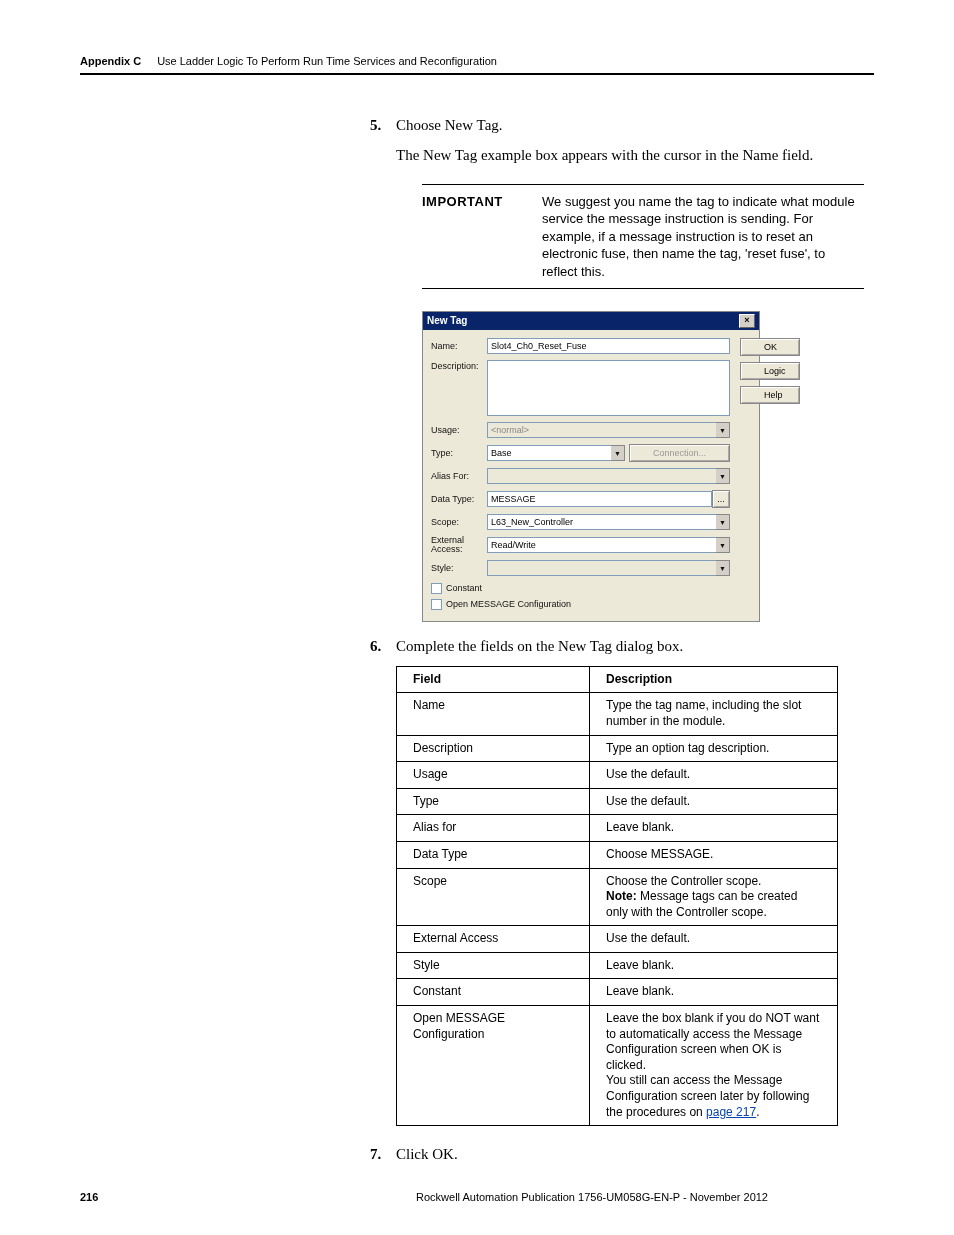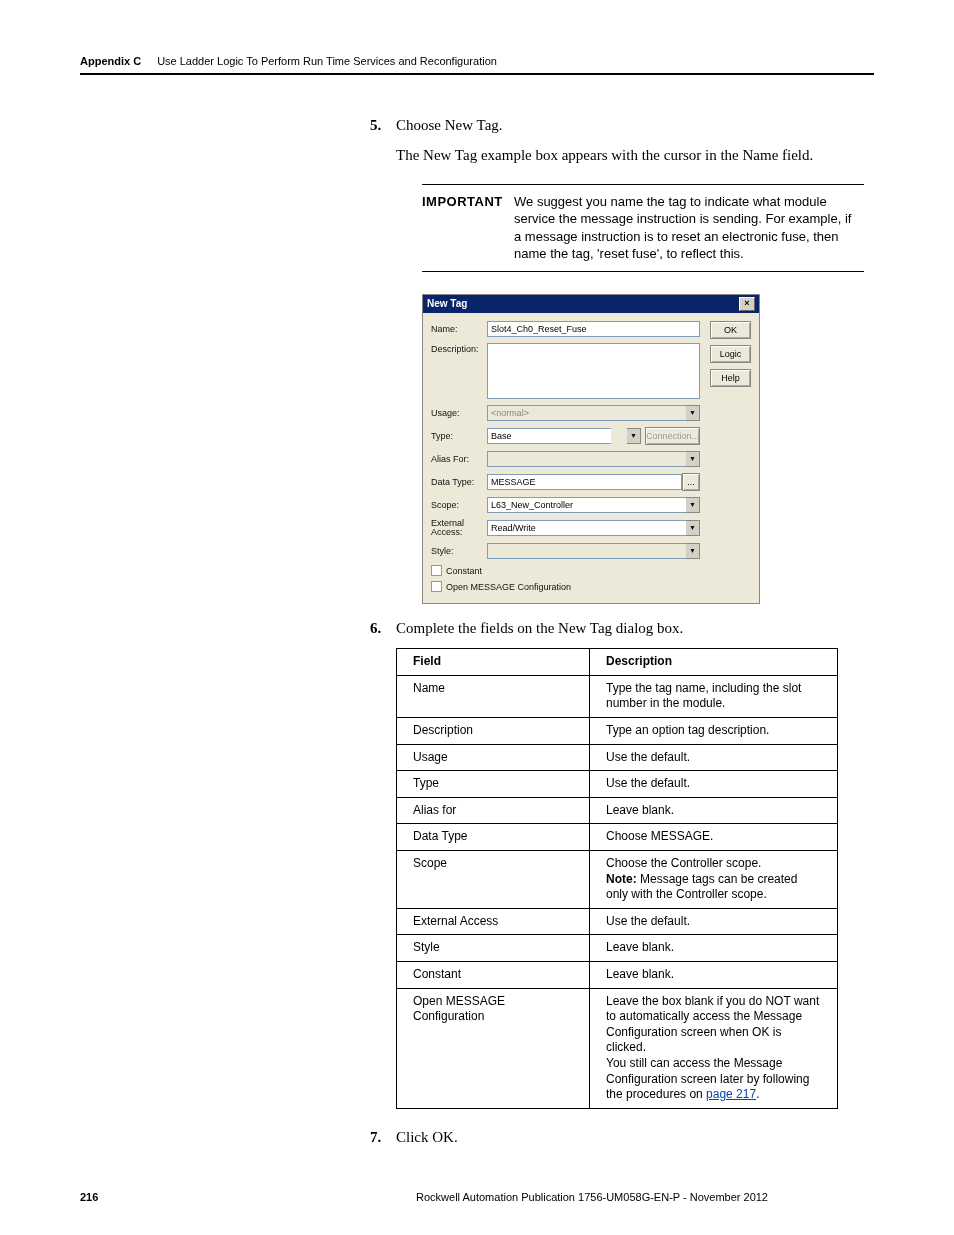--- a/index.html
+++ b/index.html
@@ -64,21 +64,21 @@
     margin: 10px 0 18px 26px;
   }
 
   
   .callout {
     margin-left: 26px;
     border-top: 1px solid #000;
     border-bottom: 1px solid #000;
     padding: 8px 4px 8px 0;
     display: flex;
-    gap: 4px;
+    gap: 32px;
     font-family: "Helvetica Neue", Arial, sans-serif;
     font-size: 13px;
     line-height: 1.35;
     justify-content: flex-end;
   }
   .callout .tag {
     font-weight: 700;
     letter-spacing: 0.5px;
     min-width: 88px;
   }
@@ -164,21 +164,21 @@
   }
   .combo { display:flex; flex:1; }
   .combo .win-input{border-right:none;}
   .win-btn {
     height: 18px;
     background: #ece9d8;
     border: 1px solid #888;
     box-shadow: inset 1px 1px 0 #fff, inset -1px -1px 0 #aaa;
     font-family: Tahoma, Arial, sans-serif;
     font-size: 9px;
-    padding: 0 0;
+    padding: 0 23px;
   }
   .win-btn.disabled{color:#999;}
   .chk-row {
     display:flex;align-items:center;gap:4px;margin-top:4px;font-size:9px;
   }
   .chk {
     width:11px;height:11px;border:1px solid #7f9db9;background:#fff;box-sizing:border-box;
   }
 
   
@@ -254,21 +254,21 @@
               </div>
               <div class="row">
                 <label>Usage:</label>
                 <div class="combo">
                     <input class="win-input disabled" readonly="" value="&lt;normal&gt;" style="">
                     <div class="drop-arrow">▼</div>
                   </div>
               </div>
               <div class="row">
                 <label>Type:</label>
-                <div class="combo" style="flex:0 0 90px;gap:16px;">
+                <div class="combo" style="flex:0 0 90px;">
                     <input class="win-input" readonly="" value="Base" style="">
                     <div class="drop-arrow">▼</div>
                   </div>
                 <button class="win-btn disabled" style="flex:1;margin-left:4px;">Connection...</button>
               </div>
               <div class="row">
                 <label>Alias For:</label>
                 <div class="combo">
                     <input class="win-input disabled" readonly="" style="">
                     <div class="drop-arrow">▼</div>

